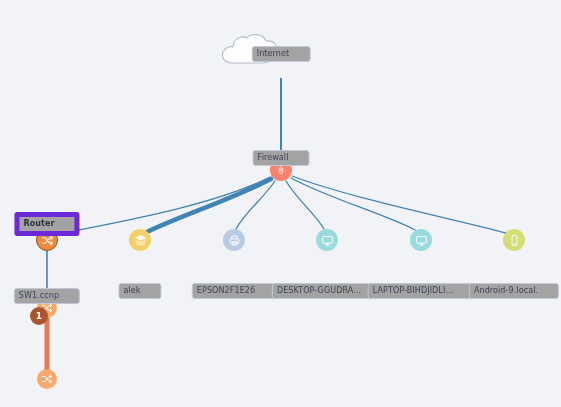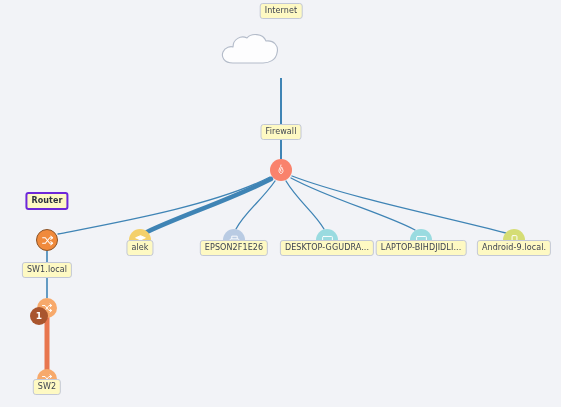--- a/index.html
+++ b/index.html
@@ -37,39 +37,40 @@
     display: flex;
     align-items: center;
     justify-content: center;
     box-sizing: border-box;
   }
   .node-label {
     position: absolute;
     left: 50%;
     transform: translateX(-50%);
     white-space: nowrap;
-    background: #fef9c3;
+    background: #a3a3a3;
     border: 1px solid #c3c8d6;
     border-radius: 3px;
     color: #3d4351;
     font-size: 8px;
     line-height: 9px;
-    padding: 2px 4px 3px 4px;
+    padding: 2px 20px 3px 4px;
     letter-spacing: 0.1px;
+    margin-top: 43px;
   }
   .node-label.selected {
-    border: 2px solid #6d28d9;
+    border: 5px solid #6d28d9;
     font-weight: bold;
     color: #2c313d;
   }
   .label-below {
     top: 0;
   }
   .label-above {
-    bottom: 30px;
+    bottom: 4px;
   }
   .cloud-wrap {
     position: absolute;
     transform: translate(-50%, -50%);
   }
   .edge-badge {
     position: absolute;
     transform: translate(-50%, -50%);
     border-radius: 50%;
     display: flex;
@@ -208,21 +209,21 @@
     <div class="node-circle" style="width:20px;height:20px;background:#f7a96b;">
       <svg width="12" height="12" viewBox="0 0 24 24">
         <g fill="none" stroke="#ffffff" stroke-width="1.9" stroke-linecap="round" stroke-linejoin="round">
           <path d="M3 7 H8 L16 17 H21"></path>
           <path d="M3 17 H8 L16 7 H21"></path>
           <path d="M18 4 L21.5 7 L18 10"></path>
           <path d="M18 14 L21.5 17 L18 20"></path>
         </g>
       </svg>
     </div>
-    <div class="node-label label-above">SW1.local</div>
+    <div class="node-label label-above">SW1.ccnp</div>
   </div>
 
   <div class="node" style="left:47px; top:379px;">
     <div class="node-circle" style="width:20px;height:20px;background:#f7a96b;">
       <svg width="12" height="12" viewBox="0 0 24 24">
         <g fill="none" stroke="#ffffff" stroke-width="1.9" stroke-linecap="round" stroke-linejoin="round">
           <path d="M3 7 H8 L16 17 H21"></path>
           <path d="M3 17 H8 L16 7 H21"></path>
           <path d="M18 4 L21.5 7 L18 10"></path>
           <path d="M18 14 L21.5 17 L18 20"></path>

